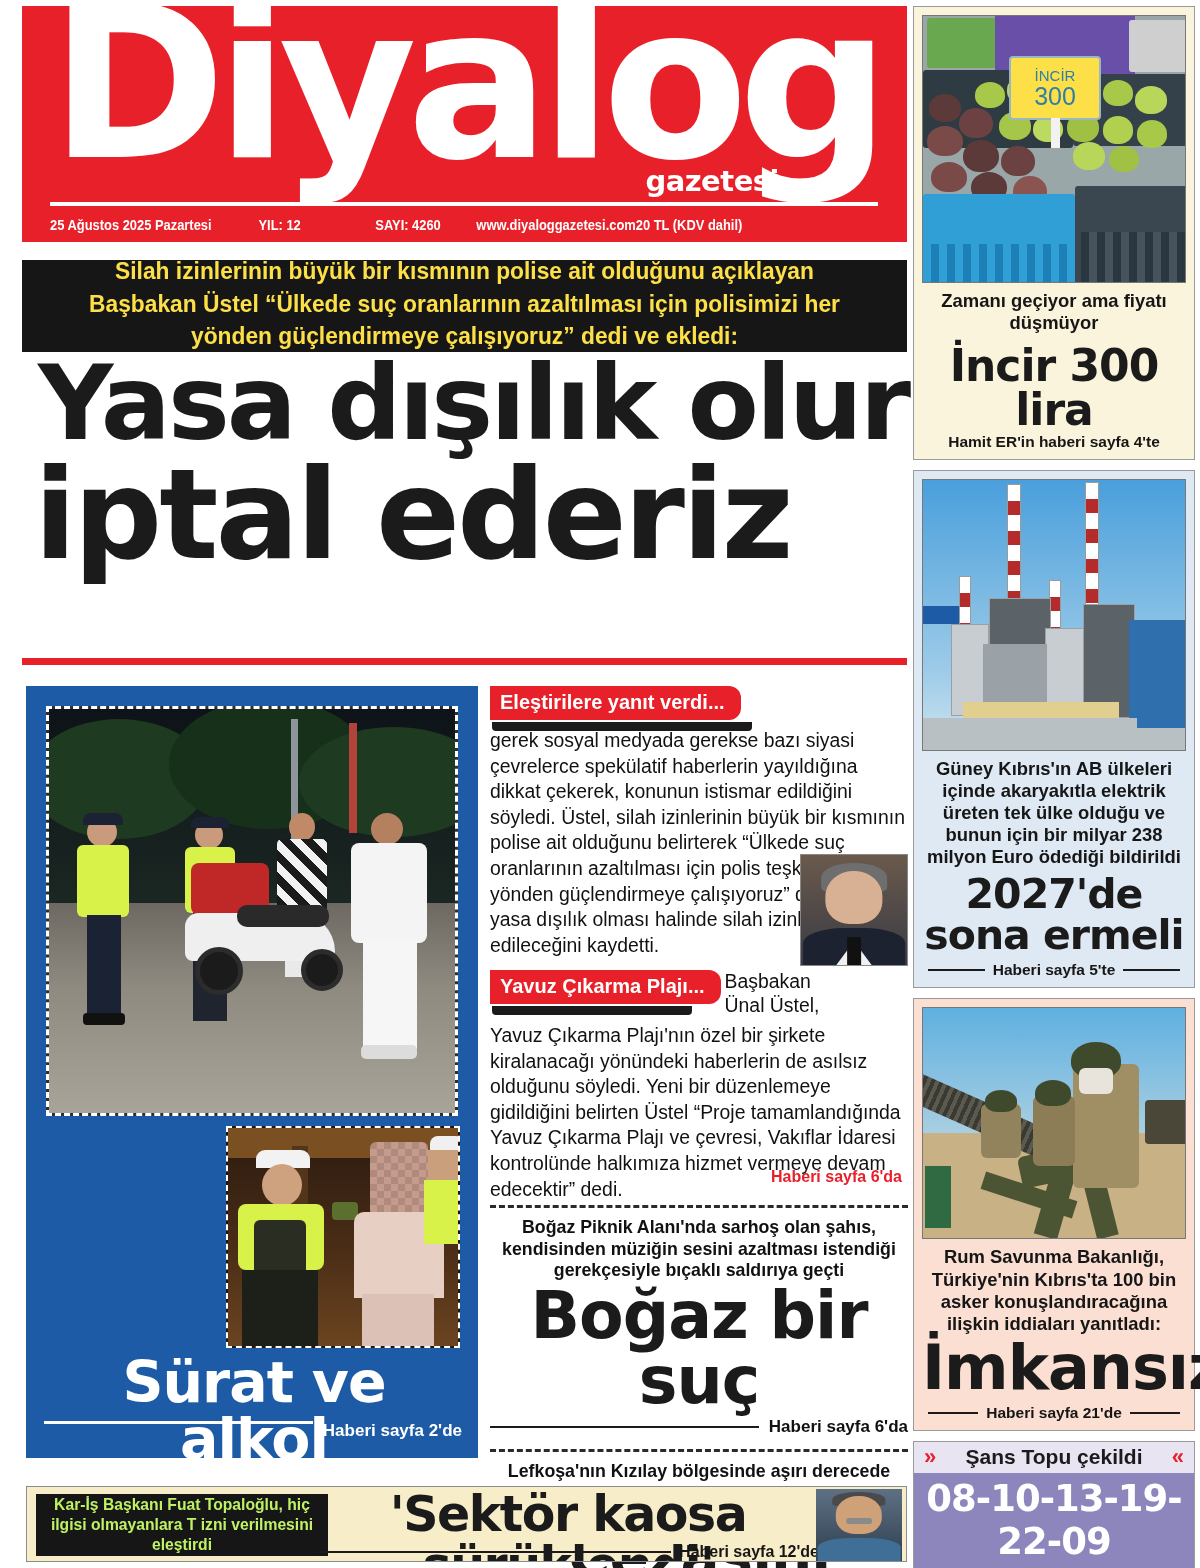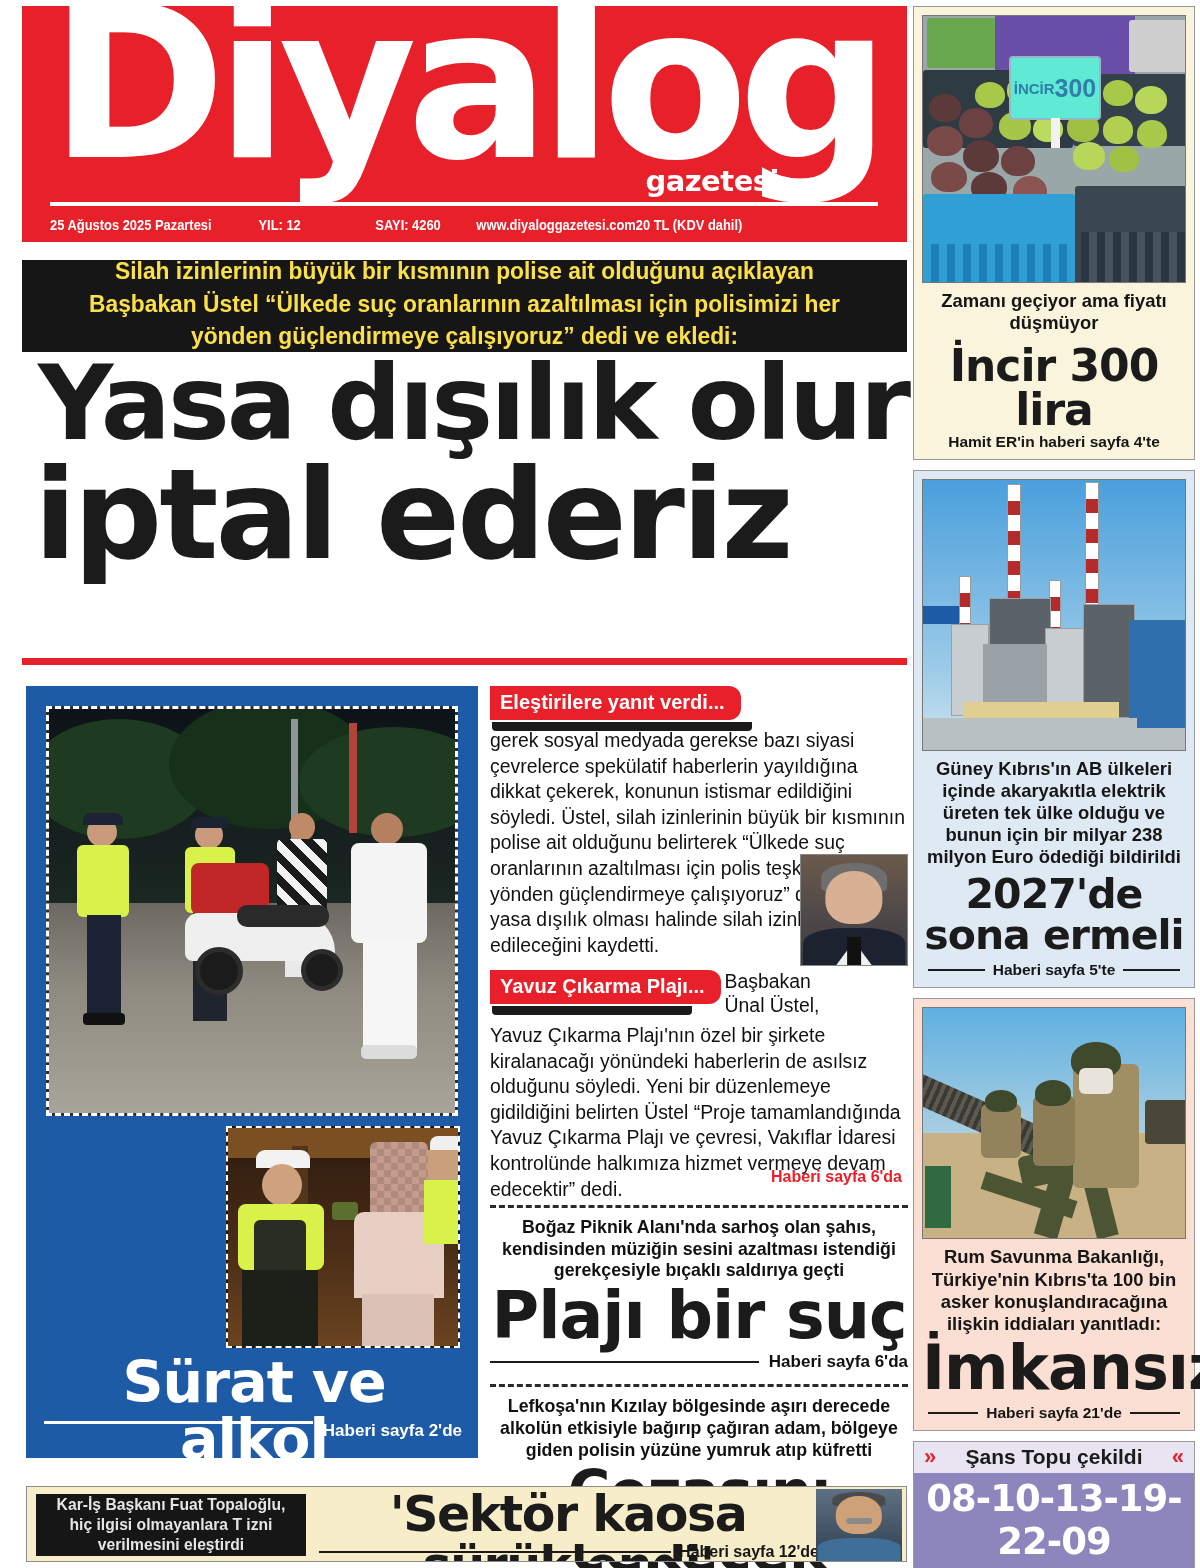--- a/index.html
+++ b/index.html
@@ -220,22 +220,22 @@
     font-weight: 700; font-size: 37px; letter-spacing: -1px;
     padding: 4px 0 7px;
   }
 
   
   .bottom-banner {
     position: absolute; left: 26px; top: 1486px; width: 881px; height: 76px;
     background: #f7eec9; border: 1px solid #8c8c8c; overflow: hidden;
   }
   .bb-black {
-    position: absolute; left: 9px; top: 7px; width: 270px; height: 62px;
-    background: #161616; color: #e5e5e5;
+    position: absolute; left: 9px; top: 7px; width: 292px; height: 62px;
+    background: #161616; color: #bef264;
     display: flex; align-items: center; justify-content: center;
     text-align: center; padding: 2px 6px;
   }
   .bb-black p {
     font-family: "Liberation Sans", sans-serif;
     font-weight: 700; font-size: 16.5px; line-height: 1.2;
     transform: scaleX(0.95);
   }
   .bb-head {
     position: absolute; left: 286px; top: 2px; width: 510px;
@@ -280,23 +280,23 @@
 
   .desert-sky{position:absolute; inset:0; background:linear-gradient(#5fb0e0,#a9cfe2 55%,#cbb98d);}
   .sand    { position:absolute; left:0; right:0; bottom:0; height:46%; background:#c8b184; }
   .gun     { position:absolute; background:#4c5533; }
   .barrel  { position:absolute; background:repeating-linear-gradient(90deg,#3a3a32 0 4px,#5a5a50 4px 8px); }
   .soldier { position:absolute; background:#9e8e63; border-radius:6px; }
   .helmet  { position:absolute; background:#3f4a2c; border-radius:50% 50% 40% 40%; }
 
   .crate   { position:absolute; border-radius:3px; }
   .fig-fruit{ position:absolute; border-radius:50% 50% 45% 45%; }
-  .sign    { position:absolute; background:#5eead4; border:2px solid #9ab6c4; border-radius:4px;
-             display:flex; flex-direction:row; align-items:center; justify-content:center;
-             color:#2f7fa8; font-family:"Liberation Sans",sans-serif; font-weight:700; }
+  .sign    { position:absolute; background:#fde047; border:2px solid #9ab6c4; border-radius:4px;
+             display:flex; flex-direction:column; align-items:center; justify-content:center;
+             color:#2f7fa8; font-family:"Liberation Sans",sans-serif; font-weight:400; }
 
   .portrait-scene { position:relative; width:100%; height:100%;
     background:linear-gradient(#6a5a4c,#3a3a44); }
   .p-face { position:absolute; left:50%; transform:translateX(-50%); top:14%;
             width:54%; height:48%; border-radius:48% 48% 42% 42%; background:#d8b195; }
   .p-hair { position:absolute; left:50%; transform:translateX(-50%); top:7%;
             width:62%; height:26%; border-radius:50% 50% 14% 14%; background:#6e6e6e; }
   .p-suit { position:absolute; left:50%; transform:translateX(-50%); bottom:0;
             width:96%; height:34%; background:#1c2230; border-radius:40% 40% 0 0; }
   .p-tie  { position:absolute; left:50%; transform:translateX(-50%); bottom:0;
@@ -449,21 +449,21 @@
       </div>
     </div>
     <div class="mid-body" style="margin-top:6px;">Yavuz Çıkarma Plajı'nın özel bir şirkete kiralanacağı yönündeki haberlerin de asılsız olduğunu söyledi. Yeni bir düzenlemeye gidildiğini belirten Üstel “Proje tamamlandığında Yavuz Çıkarma Plajı ve çevresi, Vakıflar İdaresi kontrolünde halkımıza hizmet vermeye devam edecektir” dedi.</div>
     <div class="haber-red" style="position:relative;text-align:right;margin-top:-34px;padding-right:6px;">
       <span>Haberi sayfa 6'da</span>
     </div>
 
     <div class="dash-rule" style="margin-top:18px;"></div>
 
     <div class="mid-kicker">Boğaz Piknik Alanı'nda sarhoş olan şahıs, kendisinden müziğin sesini azaltması istendiği gerekçesiyle bıçaklı saldırıya geçti</div>
-    <div class="mid-head">Plajı bir suç</div>
+    <div class="mid-head">Boğaz bir suç</div>
     <div class="mid-ref">
       <div class="rule"></div>
       <div class="txt">Haberi sayfa 6'da</div>
     </div>
 
     <div class="dash-rule" style="margin-top:12px;"></div>
 
     <div class="mid-kicker">Lefkoşa'nın Kızılay bölgesinde aşırı derecede alkolün etkisiyle bağırıp çağıran adam, bölgeye giden polisin yüzüne yumruk atıp küfretti</div>
     <div class="mid-head small">Cezasını çekecek</div>
 

